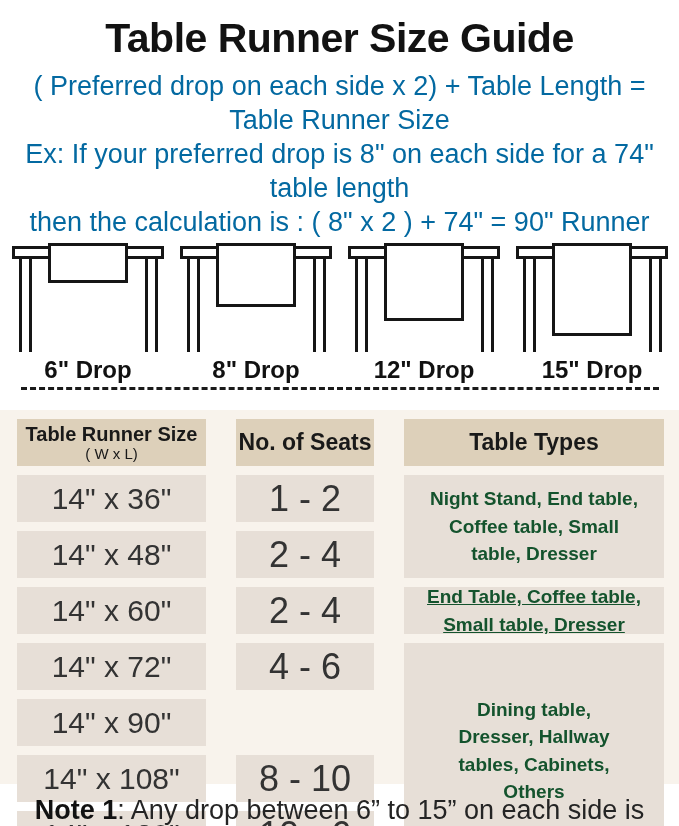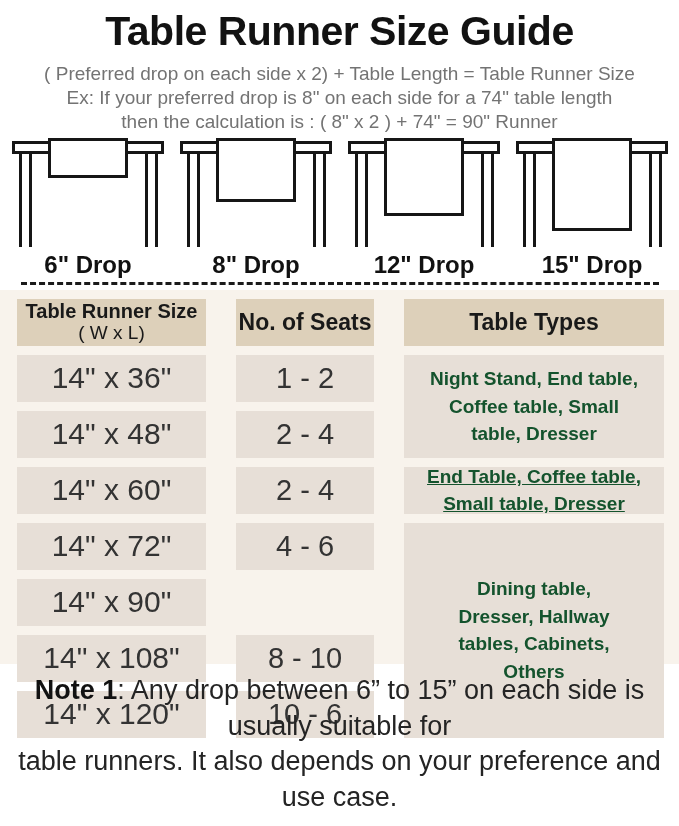--- a/index.html
+++ b/index.html
@@ -11,26 +11,26 @@
     --white:#ffffff;
   }
   *{box-sizing:border-box;margin:0;padding:0;}
   html,body{background:#fff;}
   body{
     width:679px;height:826px;overflow:hidden;
     font-family:"Liberation Sans","DejaVu Sans",sans-serif;
     color:var(--ink);
   }
   
-  .top{padding-top:9px;text-align:center;}
+  .top{padding-top:16px;text-align:center;}
   .top h1{
     font-size:41px;font-weight:bold;letter-spacing:-0.5px;
     color:#121212;line-height:1.1;margin-bottom:8px;
   }
-  .top p{font-size:19px;line-height:1.26;color:#737373;}
+  .top p{font-size:27px;line-height:1.26;color:#0369a1;}
   
   .figs{
     display:flex;justify-content:space-between;
     padding:4px 11px 0 12px;
   }
   .fig{width:152px;}
   .art{position:relative;height:110px;}
   .tabletop{
     position:absolute;top:3px;left:0;right:0;height:13px;
     border:3px solid #161616;background:var(--white);
@@ -50,40 +50,40 @@
   .leg.left{left:7px;}
   .leg.right{right:6px;}
   .drop-label{
     text-align:center;font-size:24px;font-weight:bold;color:#111;
     margin-top:3px;
   }
   
   .dashes{margin:3px 20px 0 21px;border-top:3px dashed #1a1a1a;height:0;}
   
   .panel{
-    margin-top:5px;background:var(--panel-bg);
+    margin-top:20px;background:var(--panel-bg);
     padding:9px 7px 10px 17px;height:374px;
   }
   .grid{
     display:grid;
     grid-template-columns:189px 138px 260px;
     grid-template-rows:repeat(8,47px);
     column-gap:30px;row-gap:9px;
   }
   .cell{
     display:flex;flex-direction:column;align-items:center;justify-content:center;
     text-align:center;
   }
   .head{background:var(--header-cell-bg);color:#191919;}
   .bodyc{background:var(--body-cell-bg);}
   .h1t{font-size:20px;font-weight:bold;line-height:1.1;}
-  .h1s{font-size:19px;line-height:1.15;}
+  .h1s{font-size:15px;line-height:1.15;}
   .h2,.h3{font-size:23px;font-weight:bold;}
   .size{font-size:30px;color:var(--soft-ink);}
-  .seats{font-size:29px;color:var(--soft-ink);}
+  .seats{font-size:36px;color:var(--soft-ink);}
   .types{
     font-size:19px;font-weight:bold;color:#14532d;
     line-height:1.45;white-space:pre-line;
   }
   .gc1{grid-column:1;}.gc2{grid-column:2;}.gc3{grid-column:3;}
   .gr1{grid-row:1;}.gr2{grid-row:2;}.gr3{grid-row:3;}.gr4{grid-row:4;}
   .gr5{grid-row:5;}.gr6{grid-row:6;}.gr7{grid-row:7;}.gr8{grid-row:8;}
   .tg1{grid-column:3;grid-row:2 / span 2;}
   .tg2{grid-column:3;grid-row:4;text-decoration:underline;}
   .tg3{grid-column:3;grid-row:5 / span 4;}

